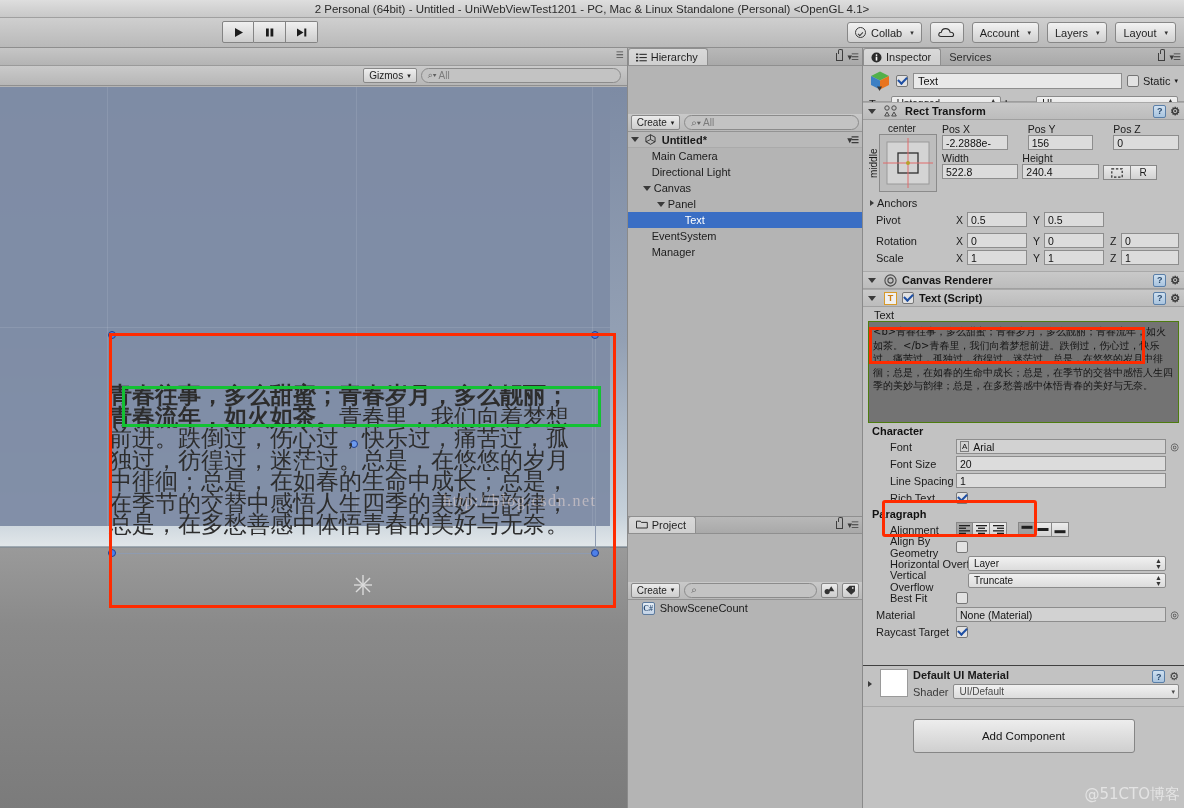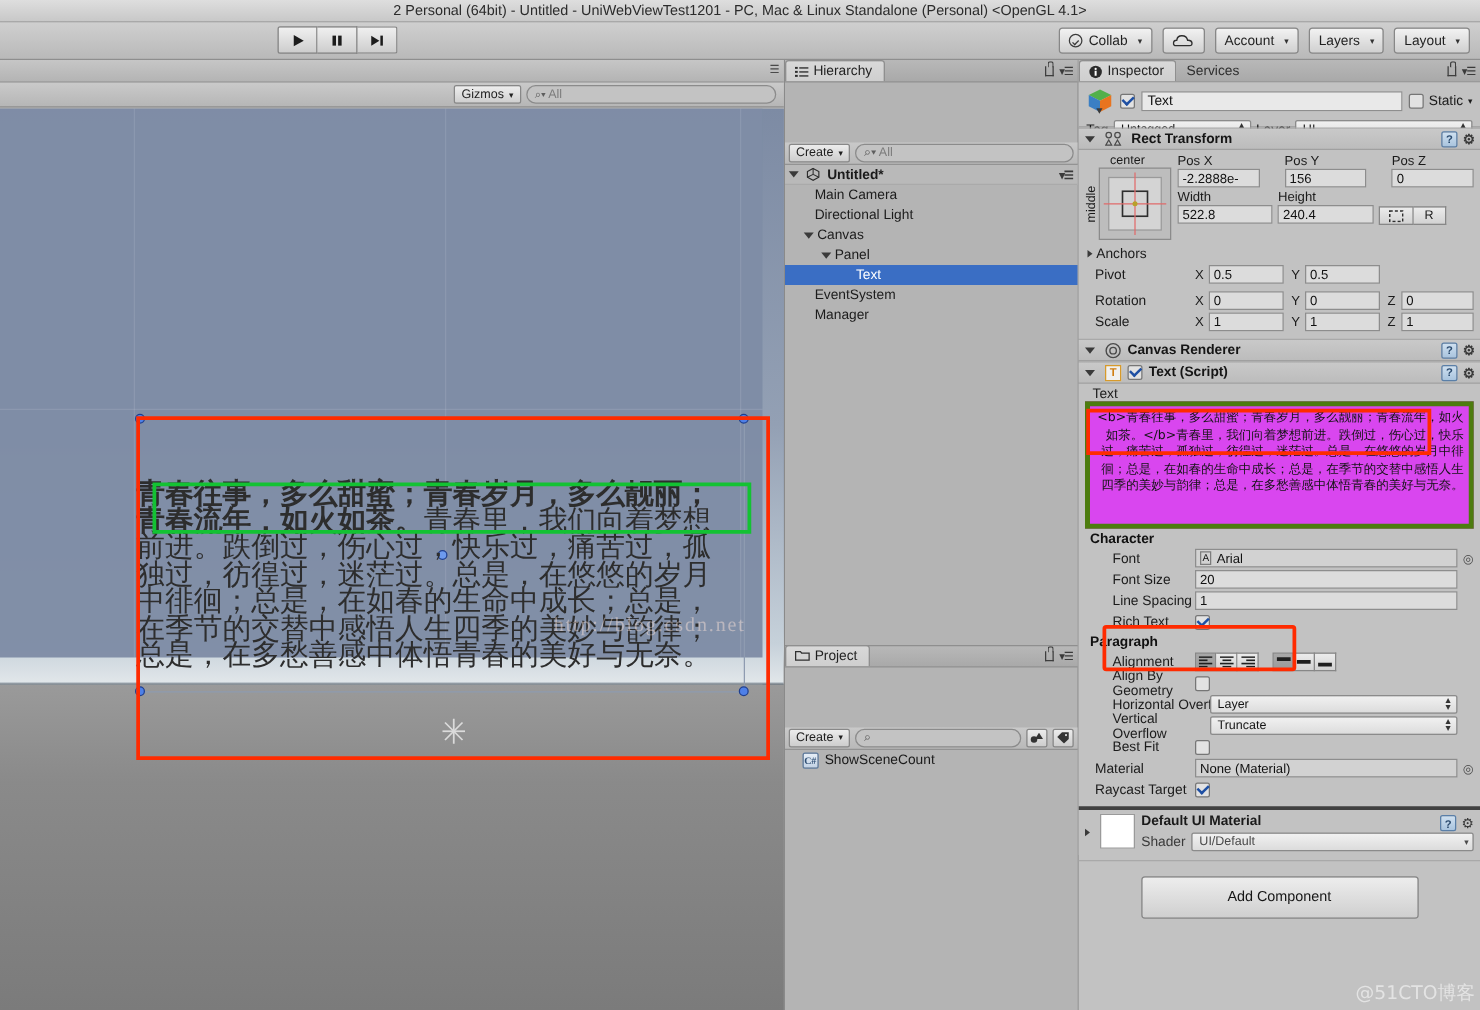--- a/index.html
+++ b/index.html
@@ -289,44 +289,44 @@
   .axis{ width:11px; font-size:10.5px; color:#1b1b1b; }
 
   .rt-grid{ display:flex; gap:6px; }
   .anchor-box{
     width:58px; height:58px; border:1px solid #8b8b8b; background:#bdbdbd;
     position:relative;
   }
   .colhead{ font-size:10.5px; color:#1b1b1b; }
 
   .text-area{
-    background:#d946ef; border:4px solid #4d7c0f;
+    background:#737373; border:1px solid #4d7c0f;
     font-family:"DejaVu Sans", sans-serif;
     font-size:10px; line-height:13.5px; color:#141414;
-    padding:3px 4px; height:102px; overflow:hidden;text-align:right;
+    padding:3px 4px; height:102px; overflow:hidden;
   }
   .section-label{ font-weight:bold; font-size:11px; color:#111; padding:2px 0 1px 4px; }
 
   .align-btn{
     width:17px;height:15px; background:linear-gradient(#ececec,#d2d2d2);
     border:1px solid #878787; display:flex; align-items:center; justify-content:center;
   }
   .align-btn.on{ background:linear-gradient(#a8a8a8,#9a9a9a); }
   .align-grp{ display:flex; }
   .align-grp .align-btn+.align-btn{ border-left:none; }
 
   .color-field{
     height:14px; background:#2e2e2e; border:1px solid #8d8d8d;
     border-bottom:3px solid #f0f0f0;
   }
   .eyedrop{ font-size:11px; color:#3a3a3a; margin-left:4px; }
 
   .mat-block{
-    border-top:3px solid #404040; background:#c2c2c2; padding:3px 5px;
-    display:flex; gap:5px; align-items:flex-start; position:relative;
+    border-top:1px solid #404040; background:#c2c2c2; padding:3px 5px;
+    display:flex; gap:5px; align-items:flex-start; position:relative;margin-top:20px;
   }
   .mat-preview{ width:28px;height:28px; background:#fff; border:1px solid #9a9a9a; }
   .add-comp-wrap{ display:flex; justify-content:center; padding:12px 0 0 0;
                   border-top:1px solid #a9a9a9; margin-top:4px; }
   .add-comp{
     width:222px; height:34px; background:linear-gradient(#ededed,#cfcfcf);
     border:1px solid #868686; border-radius:3px;
     display:flex; align-items:center; justify-content:center;
     font-size:11.5px; color:#151515;
   }

